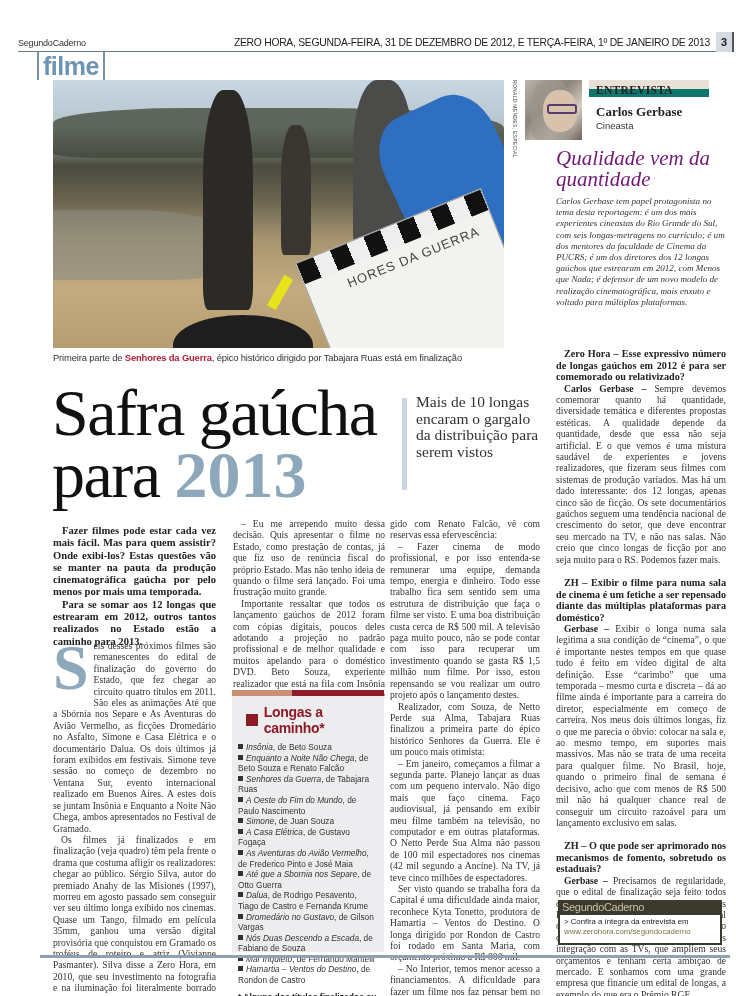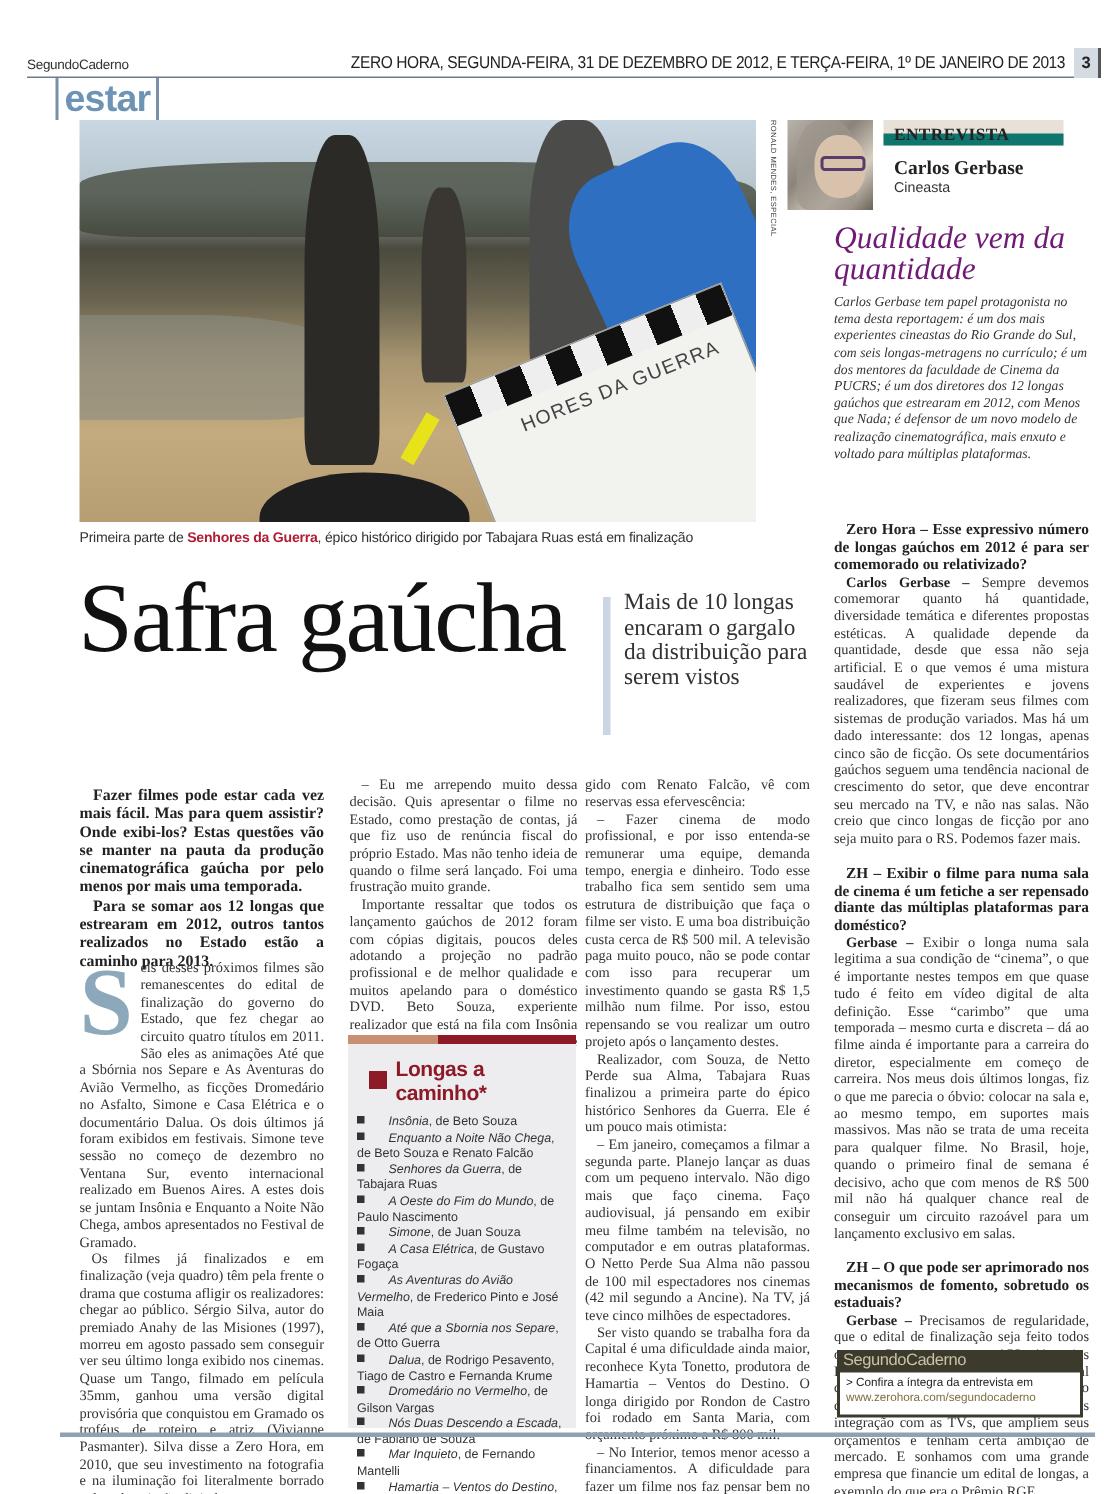--- a/index.html
+++ b/index.html
@@ -44,21 +44,21 @@
   .box { position: absolute; left: 232px; top: 690px; width: 152px; height: 262px; background: #ededef; }
   .box-top { height: 6px; display: flex; }
   .box-top .a { width: 60px; background: #c88f72; }
   .box-top .b { flex: 1; background: #8e1a28; }
   .box-title { display: flex; align-items: center; margin: 8px 0 6px 14px; }
   .box-title .sq { width: 12px; height: 12px; background: #8e1a28; margin-right: 6px; }
   .box-title span { font-family: "Liberation Sans", sans-serif; font-size: 14px; color: #8e1a28; font-weight: bold; letter-spacing: -0.3px; }
   .box ul { list-style: none; padding: 0 6px; }
   .box li { font-family: "Liberation Sans", sans-serif; font-size: 8.3px; line-height: 10.6px; color: #333; }
   .box li .bul { display: inline-block; width: 5px; height: 5px; background: #333; margin-right: 3px; vertical-align: 1px; }
-  .box li i { font-style: italic; margin-left: 13px; }
+  .box li i { font-style: italic; }
   .box-foot { font-family: "Liberation Sans", sans-serif; font-weight: bold; font-size: 8.5px; line-height: 10px; color: #222; padding: 6px 6px 0 6px; }
 
   .portrait { position: absolute; left: 525px; top: 80px; width: 57px; height: 60px; overflow: hidden; background: linear-gradient(135deg, #b8b3ab 0%, #8b847a 40%, #d8cfc3 70%, #6b6258 100%); }
   .portrait .face { position: absolute; left: 18px; top: 10px; width: 34px; height: 42px; border-radius: 45%; background: #d9c2ac; }
   .portrait .hair { position: absolute; left: 6px; top: 0; width: 40px; height: 60px; border-radius: 40% 40% 20% 20%; background: #9c958b; opacity: .7; }
   .portrait .glasses { position: absolute; left: 22px; top: 24px; width: 30px; height: 10px; border: 2px solid #5a3b6b; border-radius: 3px; }
 
   .interview-label { position: absolute; left: 589px; top: 80px; width: 120px; height: 17px; background: #e7e1d8; border-bottom: 8px solid #0f766e; }
   .interview-label span { font-family: "Liberation Serif", serif; font-weight: bold; font-size: 11.5px; color: #222; padding-left: 7px; line-height: 16px; letter-spacing: 0.3px; }
   .int-name { position: absolute; left: 596px; top: 104px; font-weight: bold; font-size: 13px; color: #222; }
@@ -81,21 +81,21 @@
 </style>
 </head>
 <body>
 
 <div class="topbar">
   <span class="brand">SegundoCaderno</span>
   <span class="dateline">ZERO HORA, SEGUNDA-FEIRA, 31 DE DEZEMBRO DE 2012, E TERÇA-FEIRA, 1º DE JANEIRO DE 2013</span>
   <span class="pagenum">3</span>
 </div>
 <div class="section-tag">
-  <span>estar</span>
+  <span>filme</span>
 </div>
 
 <div class="photo">
   <div class="shape" style="left:0;top:28px;width:451px;height:50px;background:#3f4436;opacity:.75;border-radius:30% 40% 10% 10%;"></div>
   <div class="shape" style="left:0;top:130px;width:200px;height:70px;background:#8a8c82;opacity:.6;border-radius:0 60% 40% 0;"></div>
   <div class="shape" style="left:150px;top:10px;width:50px;height:220px;background:#2b2a26;border-radius:40% 40% 10% 10%;"></div>
   <div class="shape" style="left:228px;top:45px;width:30px;height:130px;background:#3a3732;border-radius:40% 40% 10% 10%;"></div>
   <div class="shape" style="left:300px;top:0;width:60px;height:170px;background:#4b4b4a;border-radius:40% 40% 10% 10%;"></div>
   <div class="shape" style="left:340px;top:20px;width:120px;height:160px;background:#2f6fc2;transform:rotate(-25deg);border-radius:30%;"></div>
   <div class="shape" style="left:120px;top:235px;width:140px;height:60px;background:#1e1e1e;border-radius:50% 50% 0 0;"></div>
@@ -106,20 +106,21 @@
   <div class="shape" style="left:222px;top:195px;width:10px;height:35px;background:#e8e21a;transform:rotate(30deg);"></div>
 </div>
 <div class="photo-credit">RONALD MENDES, ESPECIAL</div>
 
 <div class="caption">
   <span>Primeira parte de </span><b>Senhores da Guerra</b><span>, épico histórico dirigido por Tabajara Ruas está em finalização</span>
 </div>
 
 <div class="headline">
   <div>Safra gaúcha</div>
+  <div><span>para</span> <span class="year">2013</span></div>
 </div>
 <div class="deck-bar"></div>
 <div class="deck">Mais de 10 longas encaram o gargalo da distribuição para serem vistos</div>
 
 <div class="intro">
   <p>Fazer filmes pode estar cada vez mais fácil. Mas para quem assistir? Onde exibi-los? Estas questões vão se manter na pauta da produção cinematográfica gaúcha por pelo menos por mais uma temporada.</p>
   <p>Para se somar aos 12 longas que estrearam em 2012, outros tantos realizados no Estado estão a caminho para 2013.</p>
 </div>
 
 <div class="col col1">
@@ -144,21 +145,21 @@
   <ul>
     <li><span class="bul"></span><i>Insônia</i><span>, de Beto Souza</span></li>
     <li><span class="bul"></span><i>Enquanto a Noite Não Chega</i><span>, de Beto Souza e Renato Falcão</span></li>
     <li><span class="bul"></span><i>Senhores da Guerra</i><span>, de Tabajara Ruas</span></li>
     <li><span class="bul"></span><i>A Oeste do Fim do Mundo</i><span>, de Paulo Nascimento</span></li>
     <li><span class="bul"></span><i>Simone</i><span>, de Juan Souza</span></li>
     <li><span class="bul"></span><i>A Casa Elétrica</i><span>, de Gustavo Fogaça</span></li>
     <li><span class="bul"></span><i>As Aventuras do Avião Vermelho</i><span>, de Frederico Pinto e José Maia</span></li>
     <li><span class="bul"></span><i>Até que a Sbornia nos Separe</i><span>, de Otto Guerra</span></li>
     <li><span class="bul"></span><i>Dalua</i><span>, de Rodrigo Pesavento, Tiago de Castro e Fernanda Krume</span></li>
-    <li><span class="bul"></span><i>Dromedário no Vermelho</i><span>, de Gilson Vargas</span></li>
+    <li><span class="bul"></span><i>Dromedário no Gustavo</i><span>, de Gilson Vargas</span></li>
     <li><span class="bul"></span><i>Nós Duas Descendo a Escada</i><span>, de Fabiano de Souza</span></li>
     <li><span class="bul"></span><i>Mar Inquieto</i><span>, de Fernando Mantelli</span></li>
     <li><span class="bul"></span><i>Hamartia – Ventos do Destino</i><span>, de Rondon de Castro</span></li>
   </ul>
   <div class="box-foot">* Alguns dos títulos finalizados ou em fase de finalização</div>
 </div>
 
 <div class="col col3">
   <p class="noind">gido com Renato Falcão, vê com reservas essa efervescência:</p>
   <p>– Fazer cinema de modo profissional, e por isso entenda-se remunerar uma equipe, demanda tempo, energia e dinheiro. Todo esse trabalho fica sem sentido sem uma estrutura de distribuição que faça o filme ser visto. E uma boa distribuição custa cerca de R$ 500 mil. A televisão paga muito pouco, não se pode contar com isso para recuperar um investimento quando se gasta R$ 1,5 milhão num filme. Por isso, estou repensando se vou realizar um outro projeto após o lançamento destes.</p>

